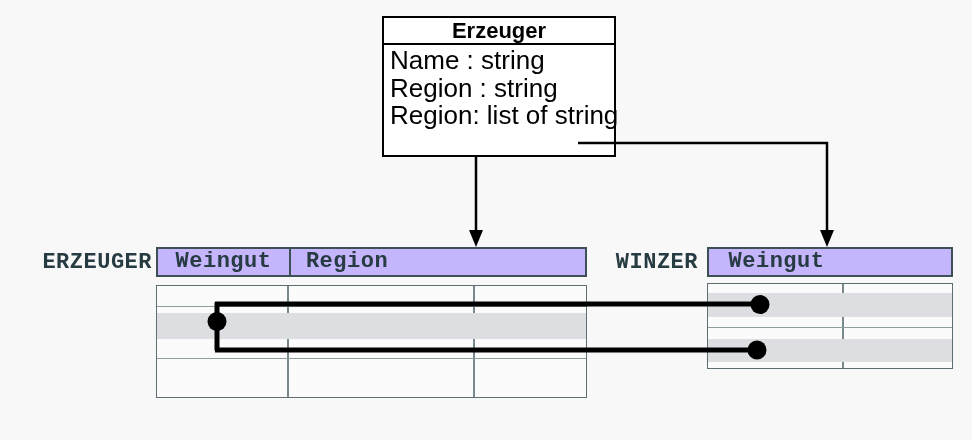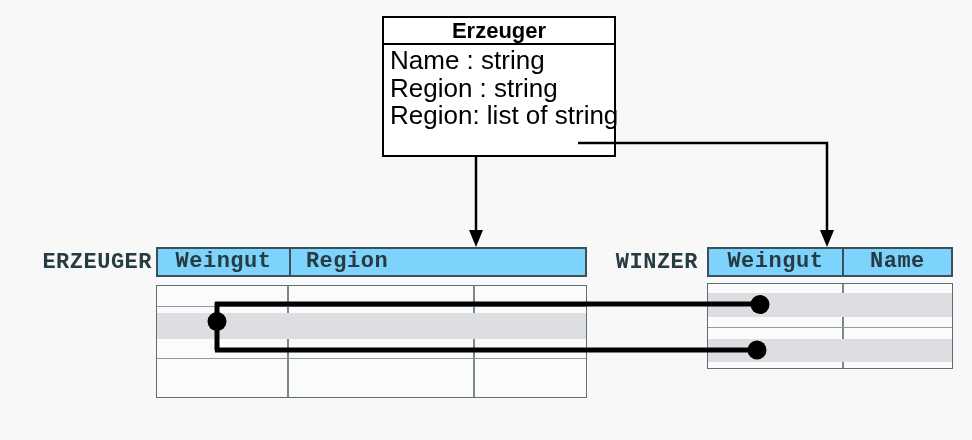--- a/index.html
+++ b/index.html
@@ -36,21 +36,21 @@
     font-weight:bold;font-size:22px;letter-spacing:.5px;
     color:var(--color-table-text,#263b42);text-align:right;
   }
   .tbl-label.erzeuger{left:36px;width:116px;}
   .tbl-label.winzer{left:608px;width:90px;}
 
   
   .tbl-header{
     position:absolute;height:30px;box-sizing:border-box;
     border:2px solid var(--color-header-border,#3d5056);
-    background:#7dd3fc;display:flex;z-index:1;
+    background:#c4b5fd;display:flex;z-index:1;
   }
   .tbl-header.erzeuger{left:156px;top:247px;width:431px;}
   .tbl-header.winzer{left:707px;top:247px;width:246px;}
   .tbl-header .cell{
     box-sizing:border-box;height:100%;line-height:25px;text-align:center;
     font-family:"Liberation Mono","DejaVu Sans Mono",monospace;
     font-weight:bold;font-size:22px;letter-spacing:.5px;
     color:var(--color-table-text,#263b42);overflow:hidden;
   }
   .tbl-header .cell + .cell{border-left:2px solid var(--color-header-border,#3d5056);}
@@ -92,21 +92,20 @@
     <div class="col-sep" style="left:130px"></div>
     <div class="col-sep" style="left:316px"></div>
     <div class="grid-line" style="top:20px"></div>
     <div class="grid-line" style="top:72px"></div>
     <div class="row-highlight" style="top:27px;height:26px"></div>
   </div>
 
   <div class="tbl-label winzer">WINZER</div>
   <div class="tbl-header winzer">
     <div class="cell" style="width:135px">Weingut</div>
-    <div class="cell" style="width:111px">Name</div>
   </div>
   <div class="tbl-body winzer">
     <div class="col-sep" style="left:134px"></div>
     <div class="grid-line" style="top:43px"></div>
     <div class="row-highlight" style="top:9px;height:24px"></div>
     <div class="row-highlight" style="top:55px;height:23px"></div>
   </div>
 
   <svg class="overlay" width="972" height="440" viewBox="0 0 972 440">
 

